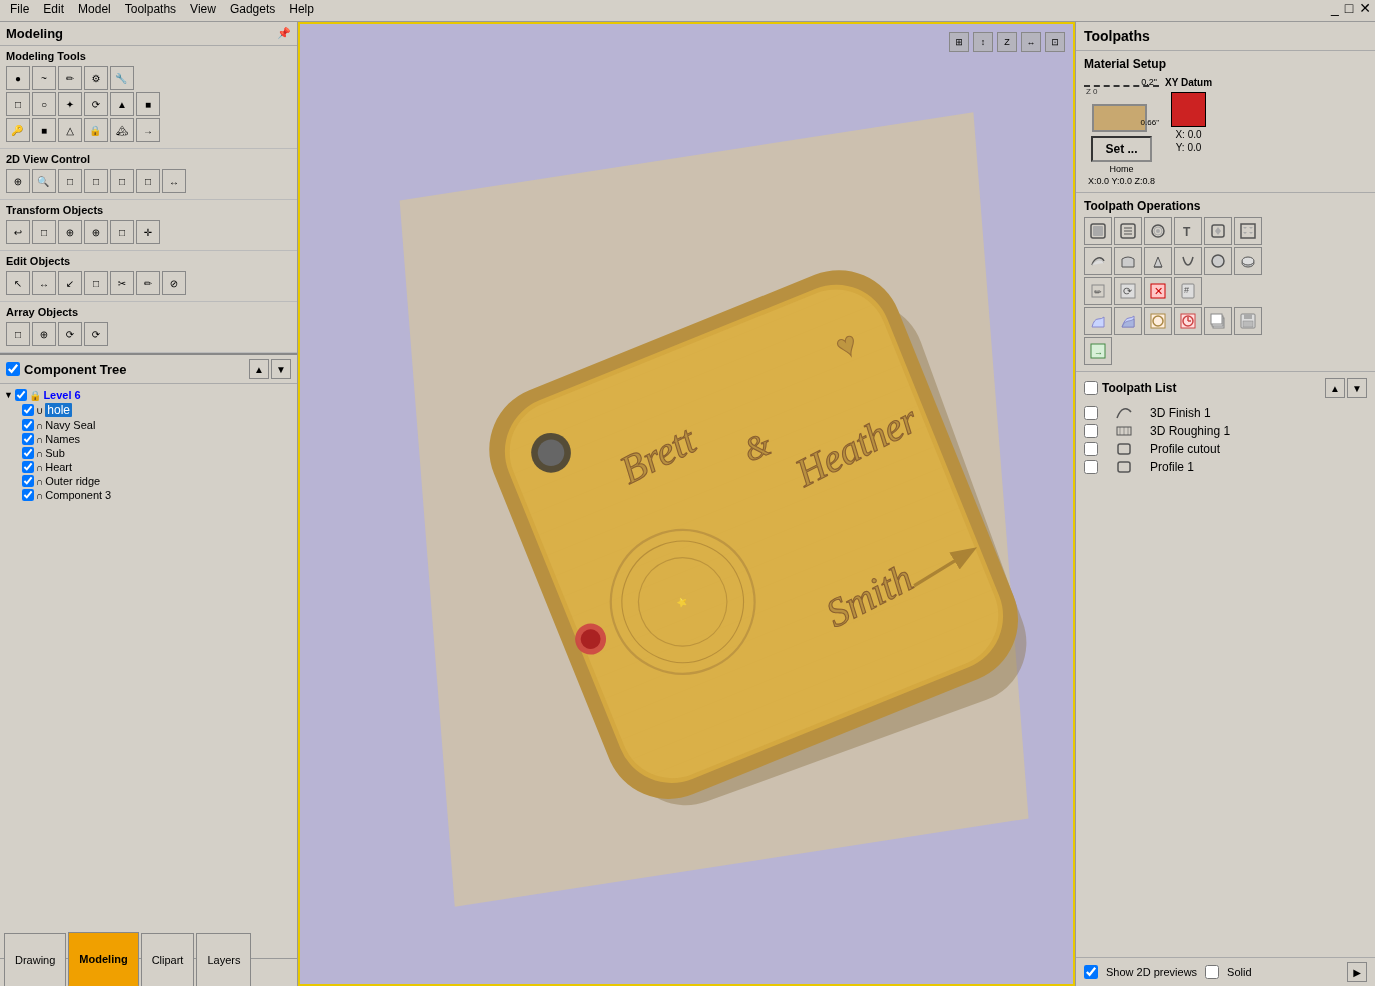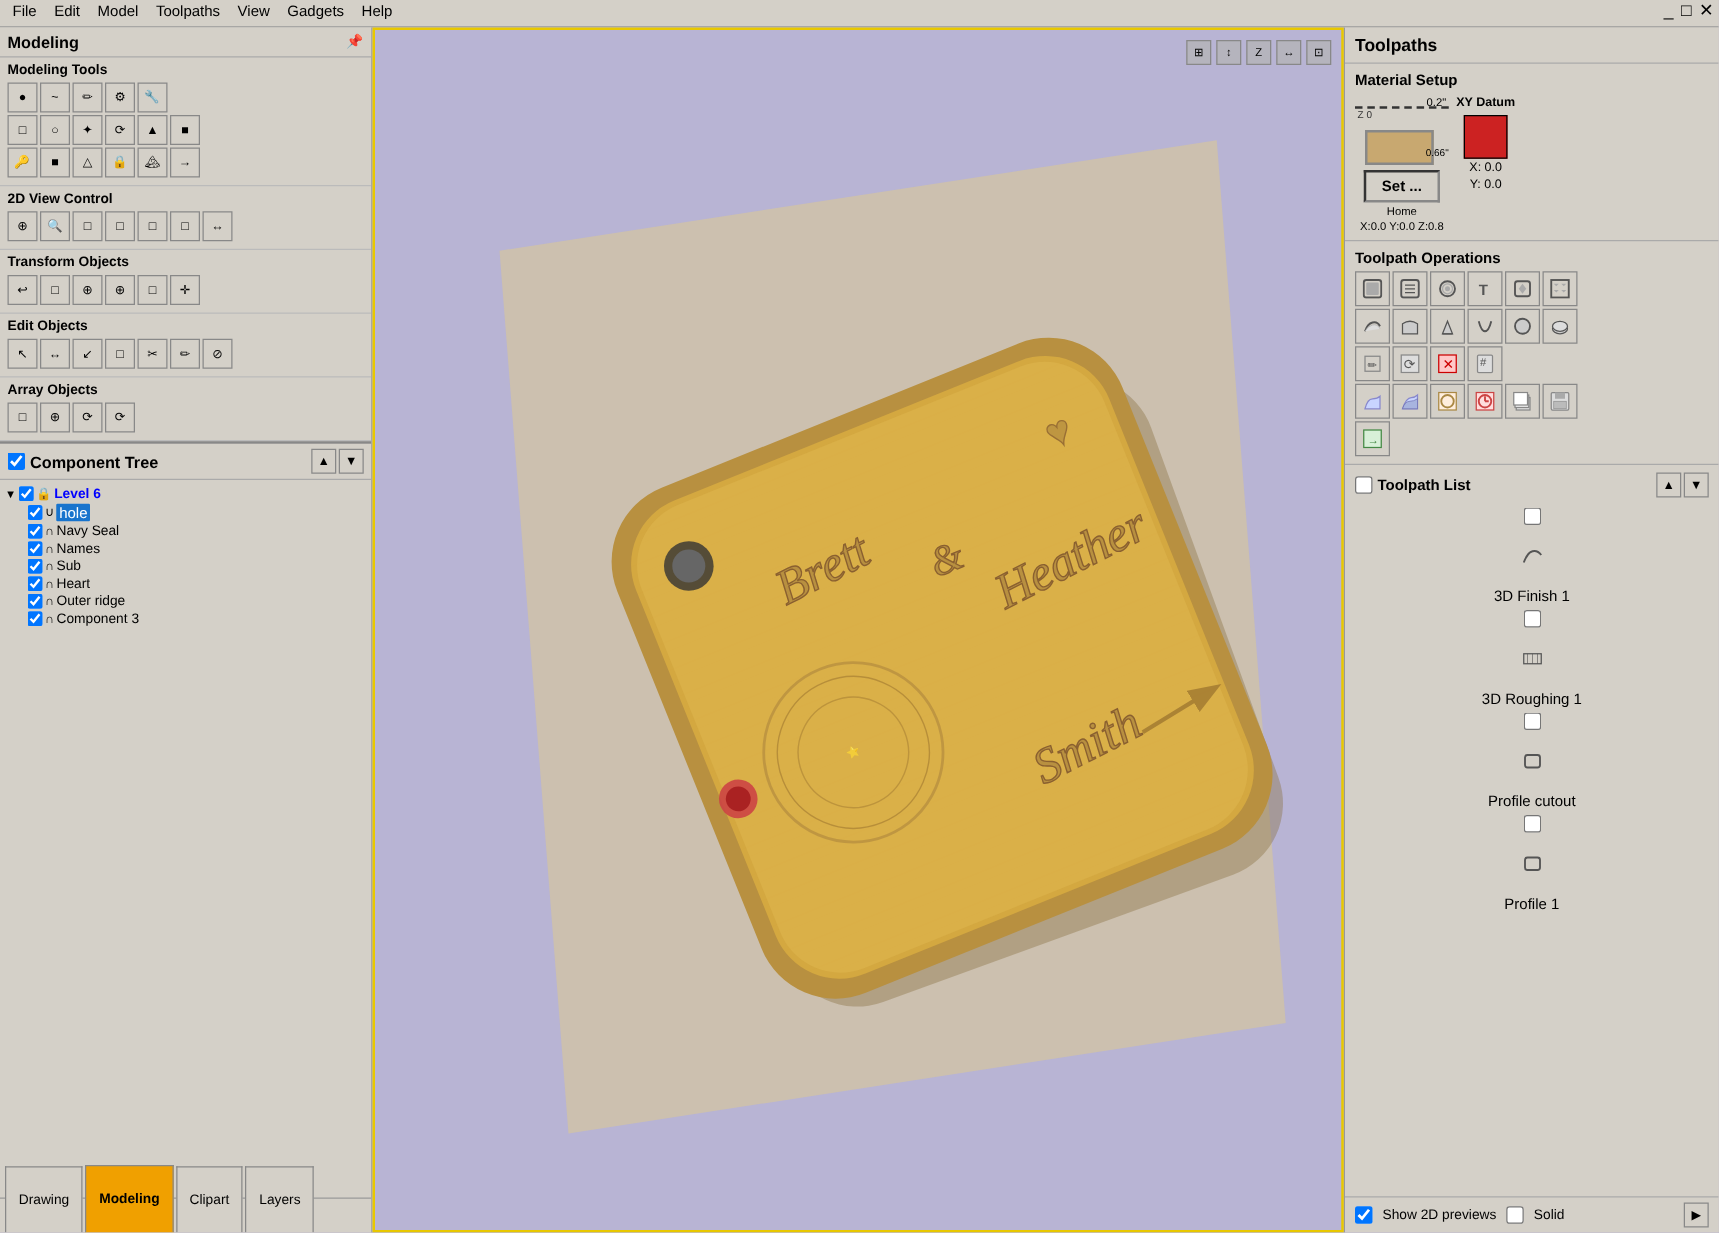--- a/index.html
+++ b/index.html
@@ -73,21 +73,21 @@
     .toolpath-ops { padding: 6px 8px; border-bottom: 1px solid #aaa; }
     .ops-title { font-size: 12px; font-weight: bold; margin-bottom: 4px; }
     .ops-grid { display: grid; grid-template-columns: repeat(6, 28px); gap: 2px; }
     .op-btn { width: 28px; height: 28px; background: #d4d0c8; border: 1px solid #888; cursor: pointer; display: flex; align-items: center; justify-content: center; font-size: 10px; }
 
     
     .toolpath-list { padding: 6px 8px; flex: 1; }
     .list-header { display: flex; justify-content: space-between; align-items: center; margin-bottom: 6px; }
     .list-title { font-size: 12px; font-weight: bold; }
     .list-arrows { display: flex; gap: 2px; }
-    .list-item { display: flex; align-items: center; gap: 18px; padding: 2px 0; font-size: 12px; flex-direction: column; }
+    .list-item { display: flex; align-items: center; gap: 18px; padding: 2px 0; font-size: 12px; }
 
     
     .bottom-right { padding: 4px 8px; border-top: 1px solid #aaa; display: flex; align-items: center; gap: 8px; }
     .show-2d-label { font-size: 11px; }
     .solid-label { font-size: 11px; }
 
     
     .status-bar { height: 22px; background: #d4d0c8; border-top: 1px solid #999; padding: 3px 8px; font-size: 11px; }
 
     

